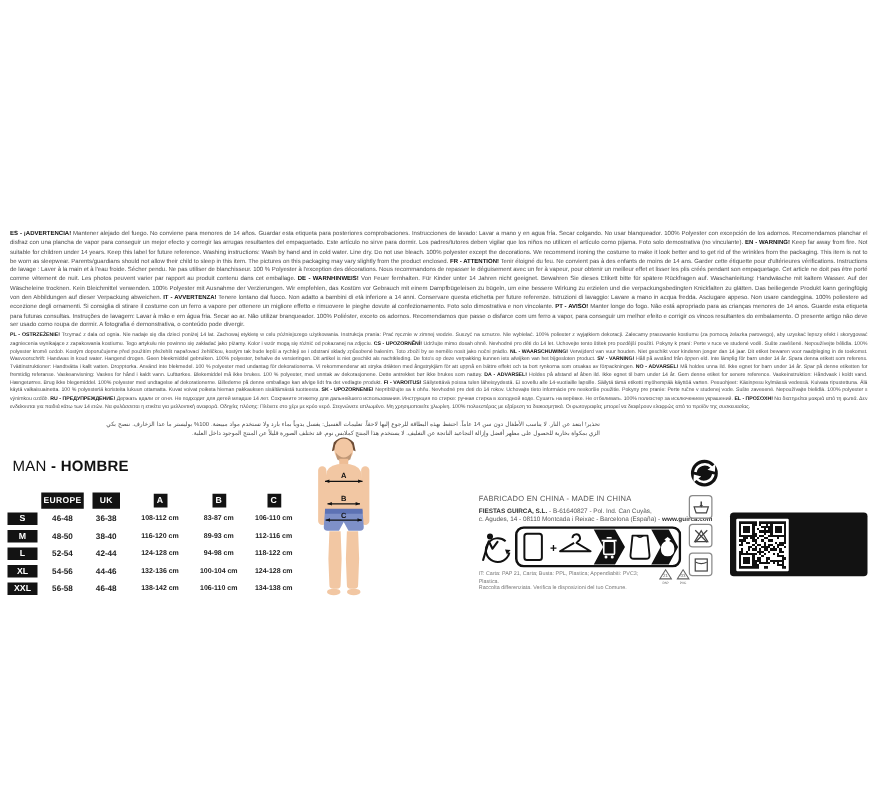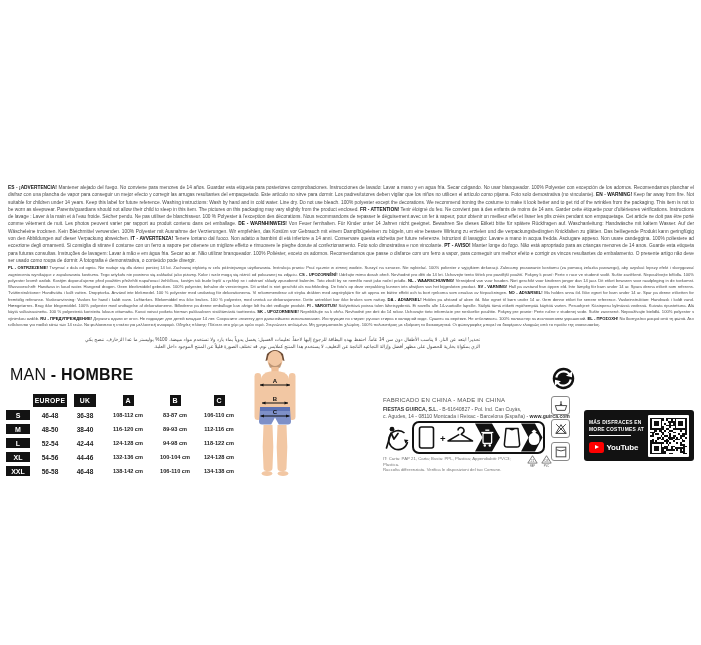--- a/index.html
+++ b/index.html
@@ -7,21 +7,21 @@
           font-family:"Liberation Sans",sans-serif;color:#111;}
   
   .warnwrap{position:absolute;left:8px;top:184px;width:686px;height:149px;overflow:hidden;}
   .warn{margin:0;text-align:justify;color:#4a4a4a;}
   .warn .tag{color:#131313;font-weight:bold;}
   .warn.primary{font-size:4.8px;line-height:7.3px;}
   .warn.secondary{font-size:4.15px;line-height:6.3px;margin-top:1px;}
   .arabic{position:absolute;left:85px;top:336px;width:395px;direction:rtl;text-align:justify;
           font-size:4.7px;line-height:7.2px;color:#4a4a4a;margin:0;}
   
-  .chart-title{position:absolute;left:10px;top:366px;font-size:16px;letter-spacing:.2px;white-space:nowrap;}
+  .chart-title{position:absolute;left:10px;top:366px;font-size:12px;letter-spacing:.2px;white-space:nowrap;}
   .chart-title .t-man{font-weight:400;}
   .chart-title .t-sep{font-weight:700;}
   .chart-title .t-hombre{font-weight:800;}
   .sizetable{position:absolute;left:4px;top:392px;width:240px;}
   .trow{display:grid;grid-template-columns:28px 36px 34px 52px 42px 46px;align-items:center;height:14px;}
   .trow.head{height:16px;}
   .badge{background:#131313;color:#fff;font-weight:bold;display:flex;align-items:center;justify-content:center;justify-self:center;}
   .badge.col-head{width:34px;height:13px;font-size:6.8px;letter-spacing:.3px;}
   .badge.col-head.uk{width:22px;}
   .badge.abc{width:11px;height:11px;font-size:7px;}
@@ -258,31 +258,20 @@
     </div>
     <div class="careicon">
       <svg viewBox="0 0 16 16" width="14" height="14">
         <rect x="2.5" y="2.5" width="11" height="11" fill="none" stroke="#444" stroke-width="1.1"></rect>
         <path d="M3 5.5 q5 2.5 10 0" fill="none" stroke="#444" stroke-width="1.1"></path>
       </svg>
     </div>
   </div>
 
   <div class="promo">
-    <div class="promo-left">
-      <div class="promo-line">MÁS DISFRACES EN</div>
-      <div class="promo-line">MORE COSTUMES AT</div>
-      <div class="promo-rule"></div>
-      <div class="yt">
-        <span class="yt-btn">
-            <span class="yt-tri"></span>
-          </span>
-        <span class="yt-word">YouTube</span>
-      </div>
-    </div>
     <div class="qr">
         <svg viewBox="0 0 21 21" shape-rendering="crispEdges" fill="#111">
           <rect x="0" y="0" width="1" height="1"></rect>
           <rect x="1" y="0" width="1" height="1"></rect>
           <rect x="2" y="0" width="1" height="1"></rect>
           <rect x="3" y="0" width="1" height="1"></rect>
           <rect x="4" y="0" width="1" height="1"></rect>
           <rect x="5" y="0" width="1" height="1"></rect>
           <rect x="6" y="0" width="1" height="1"></rect>
           <rect x="7" y="0" width="1" height="1"></rect>

